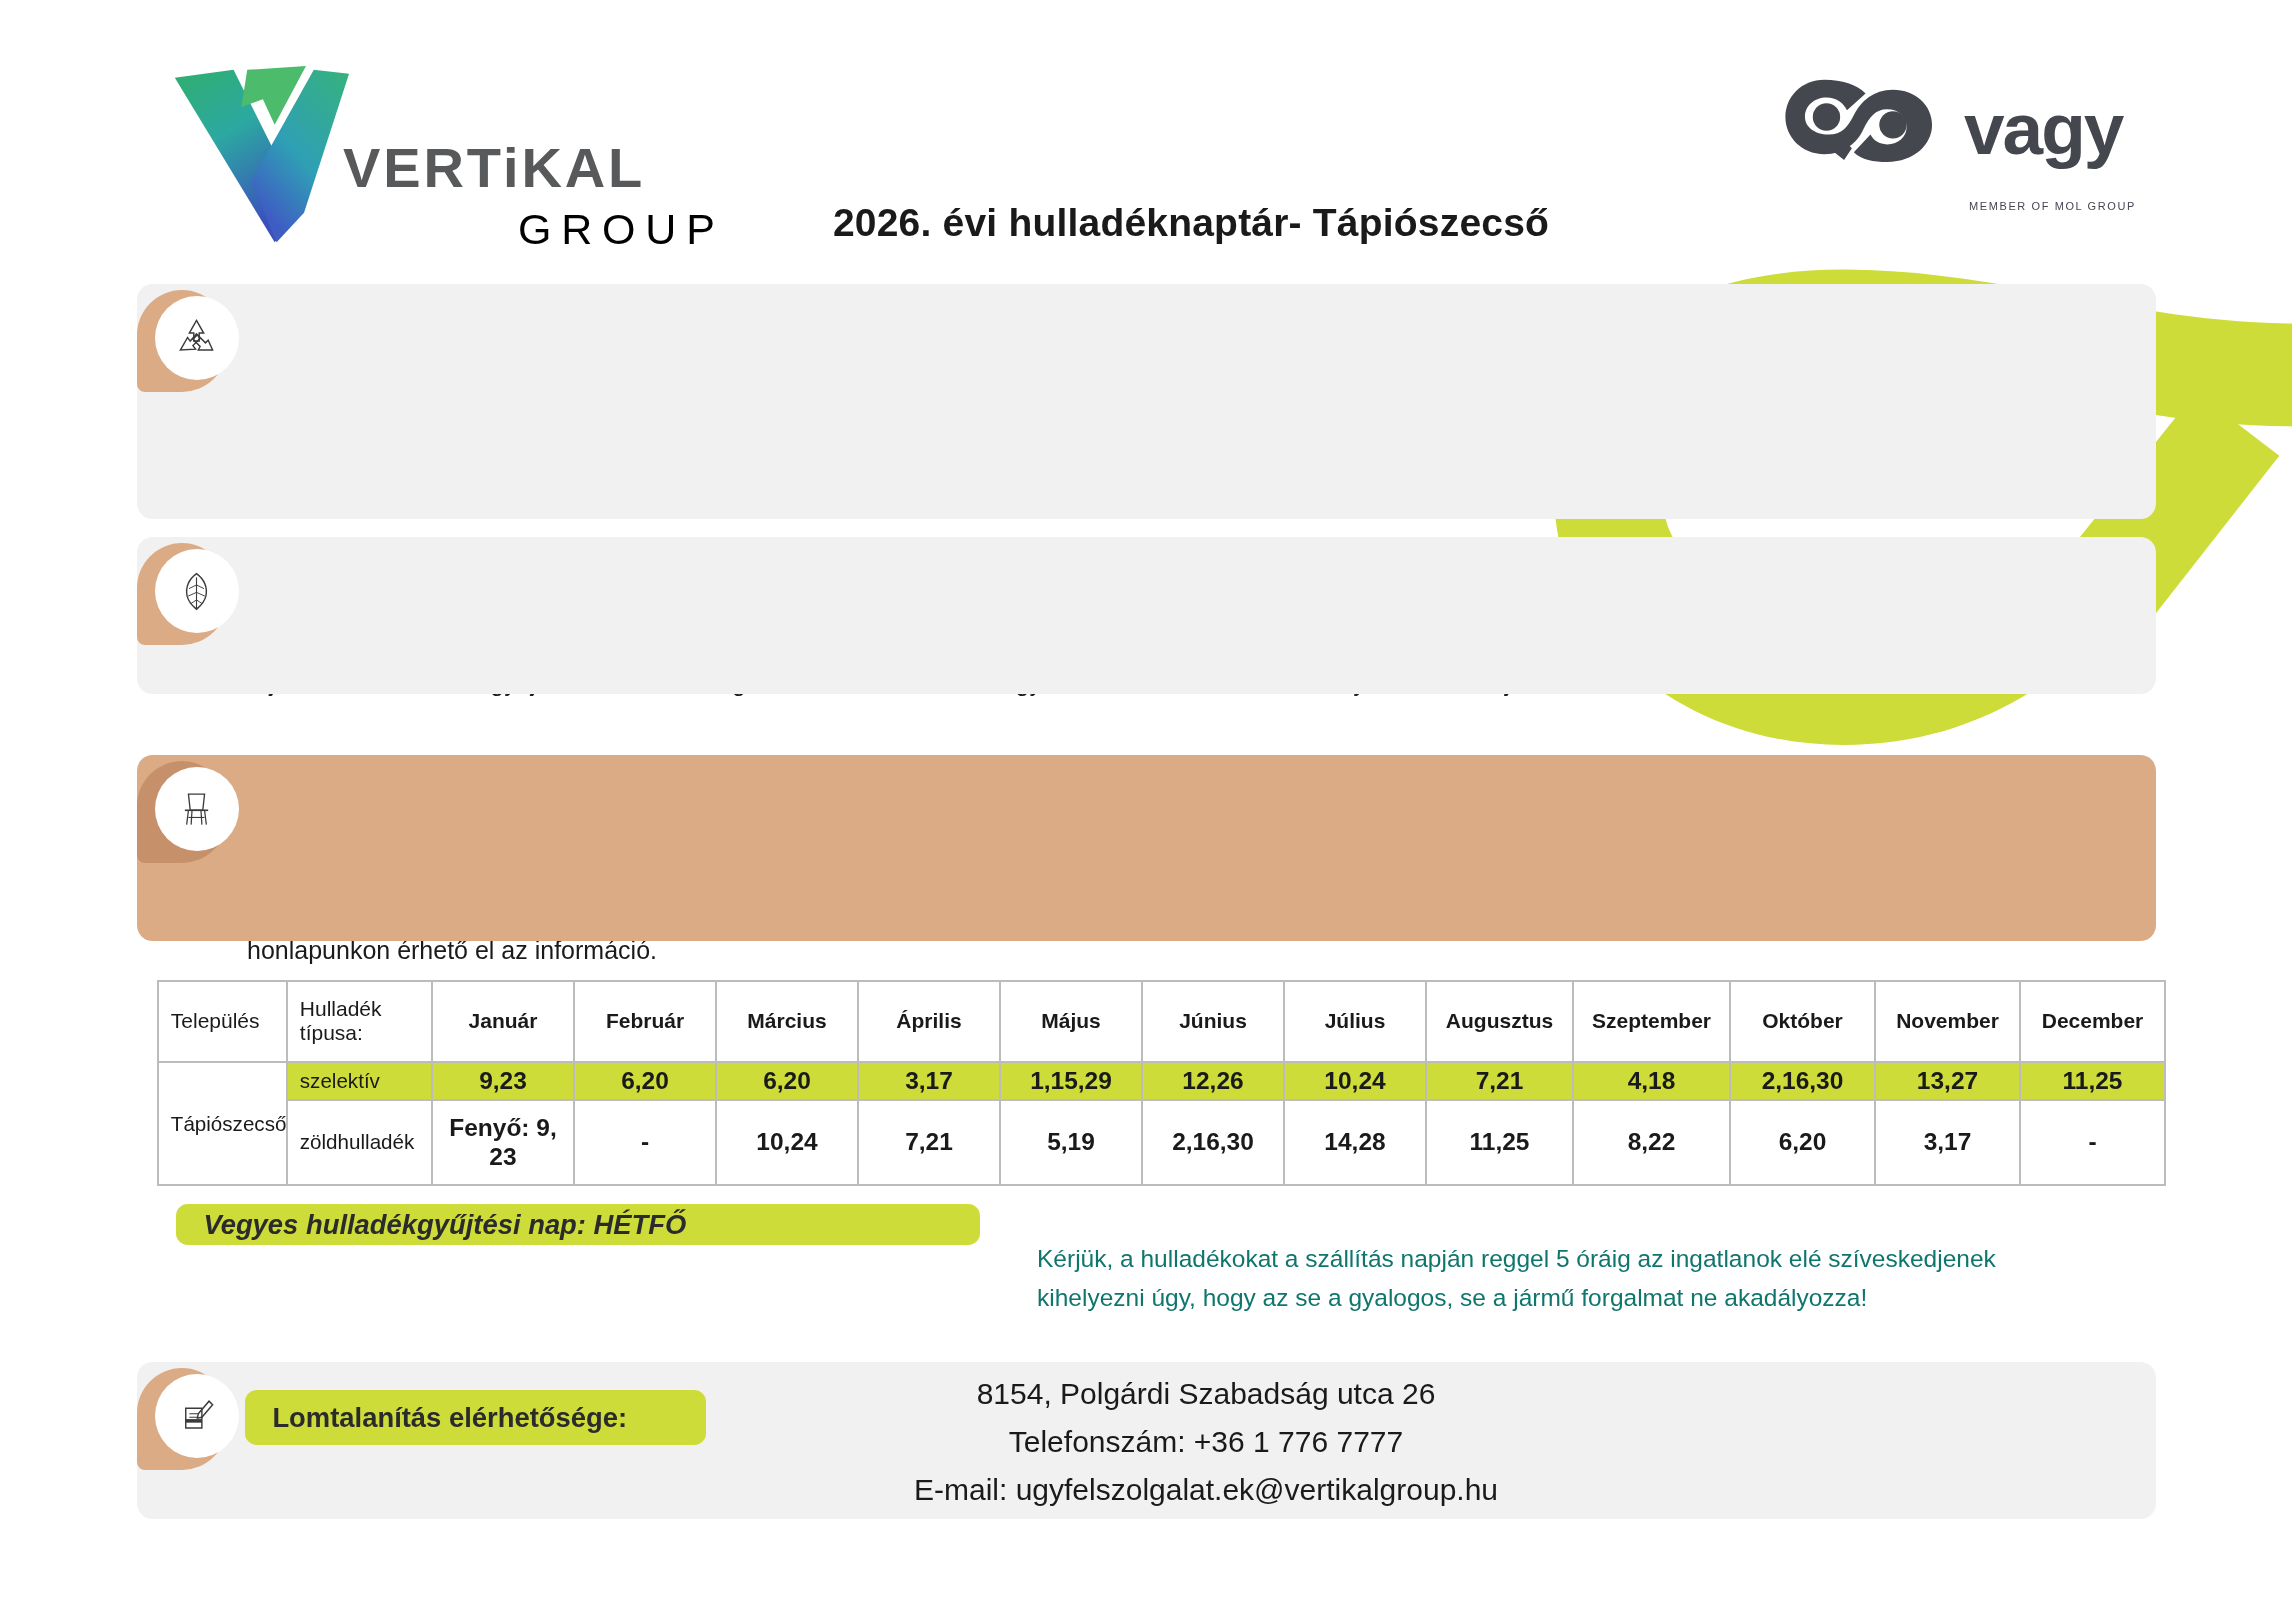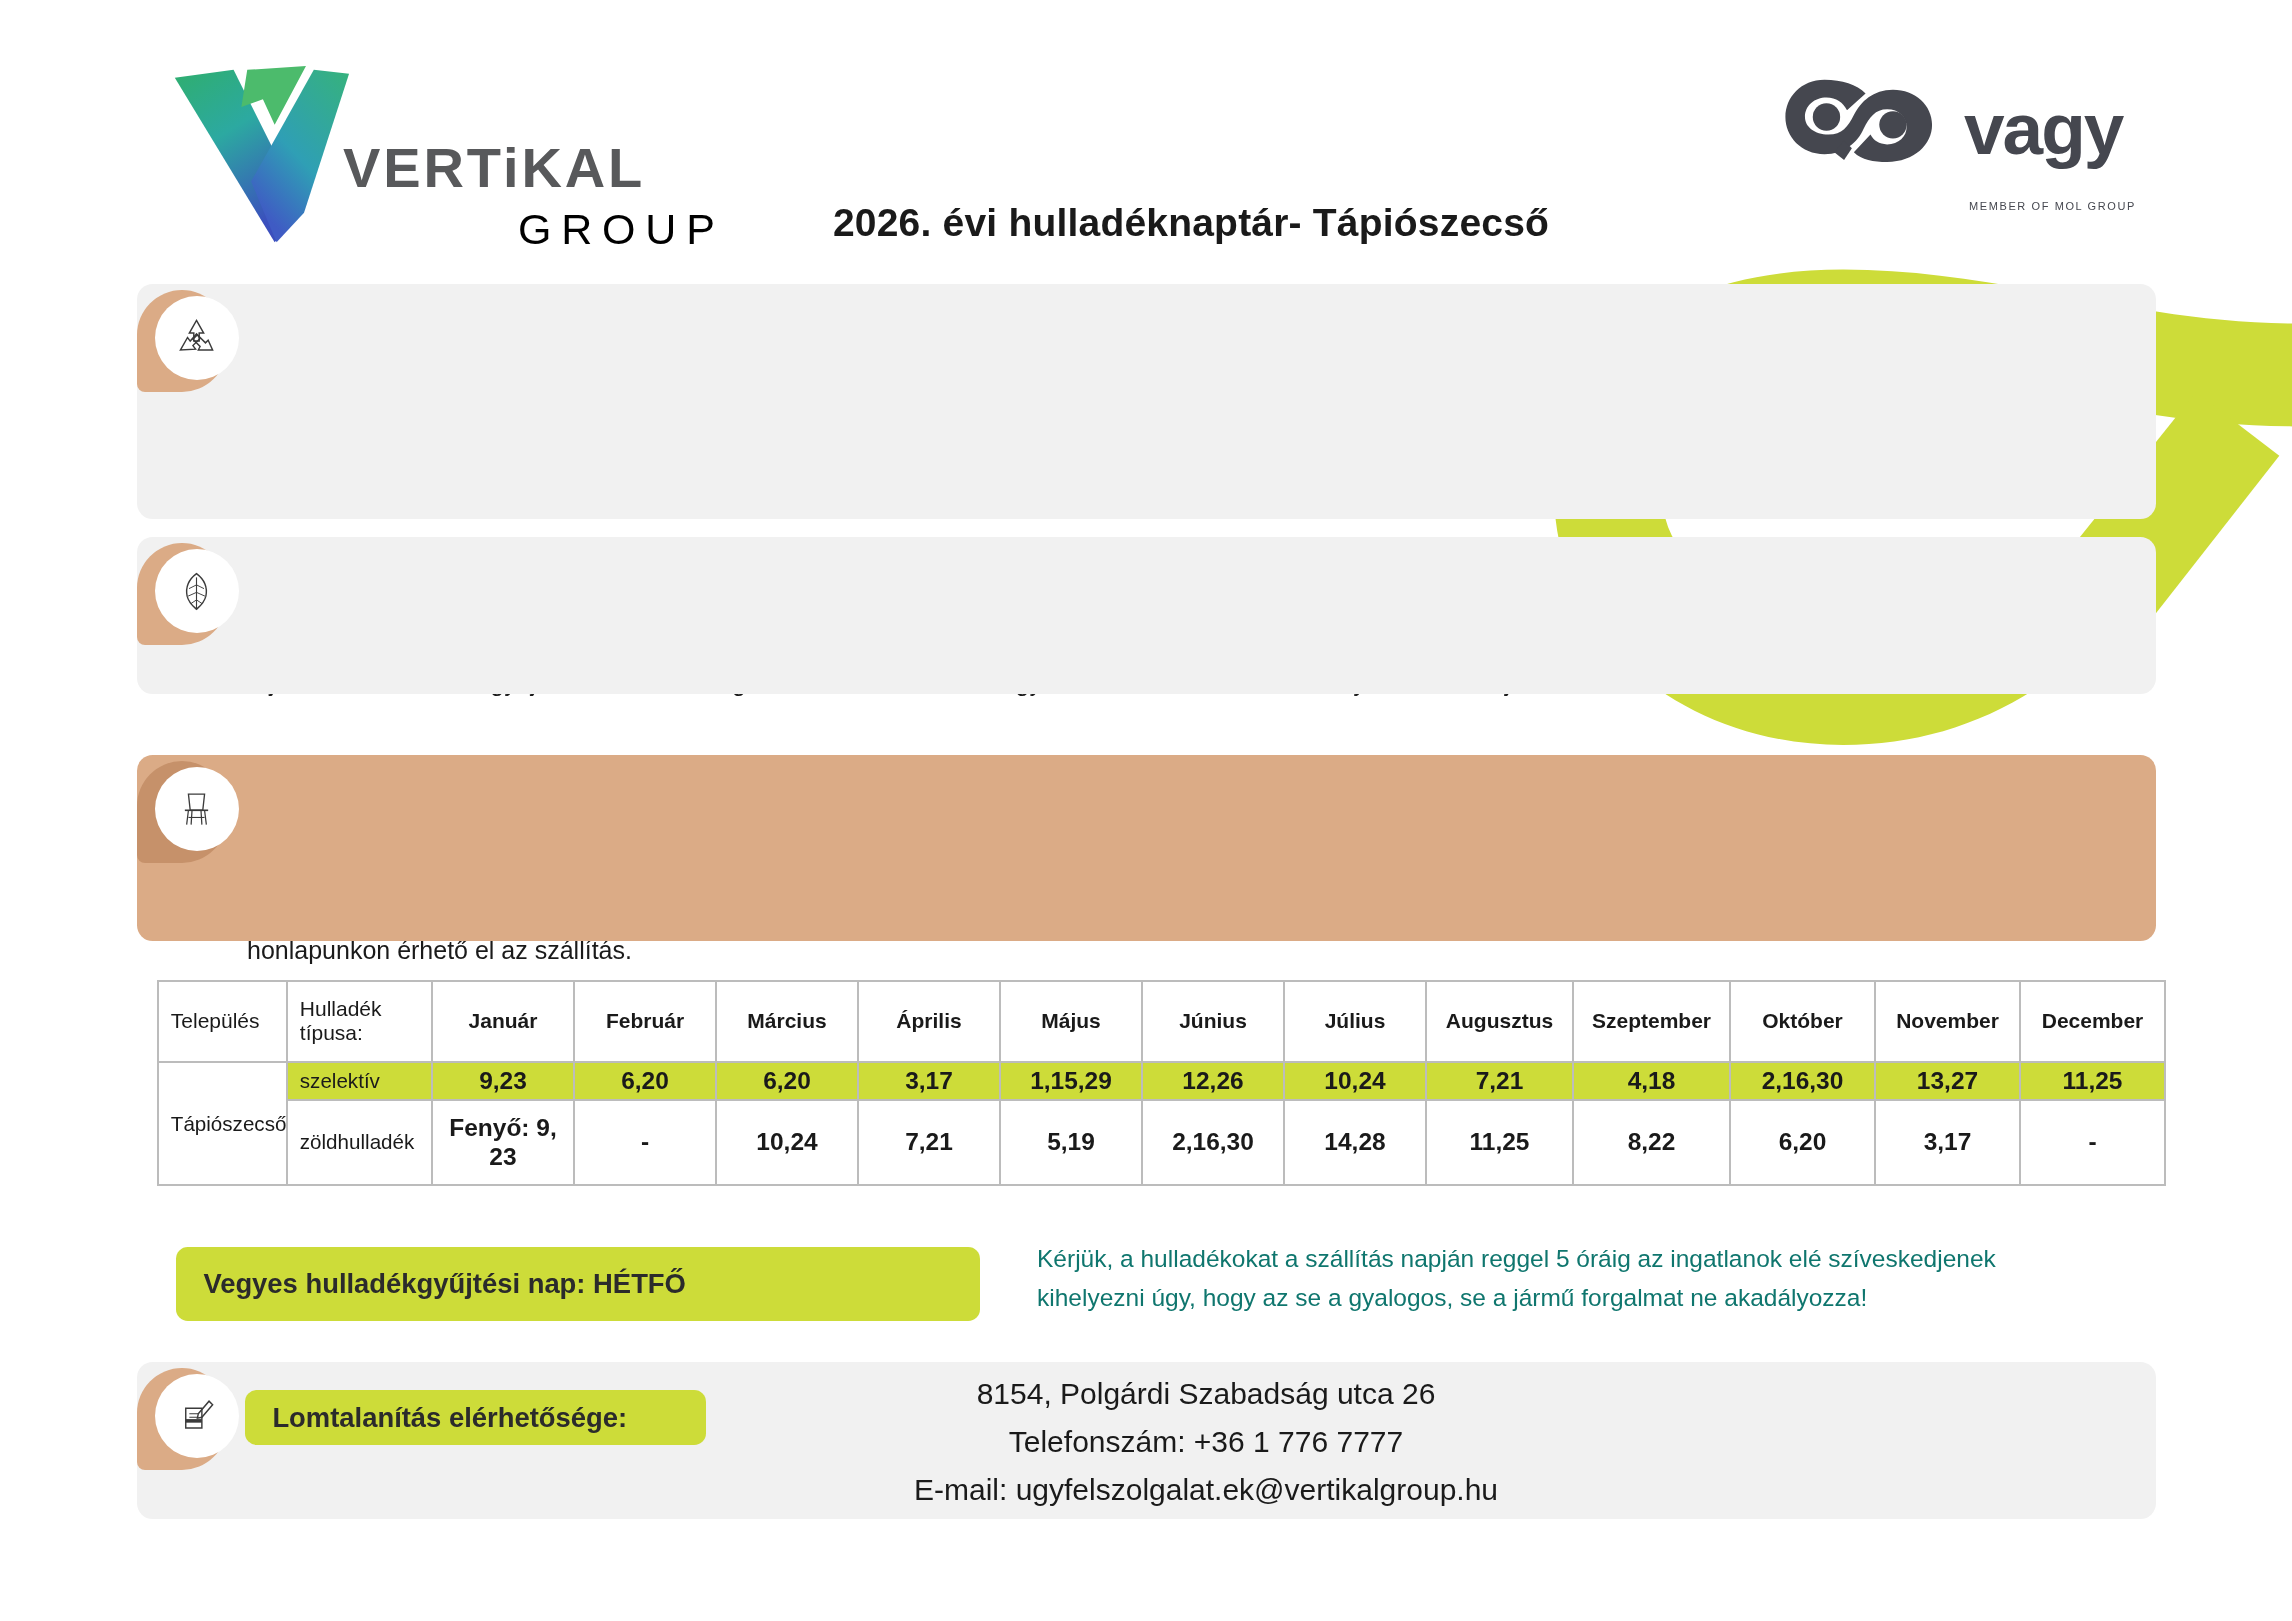--- a/index.html
+++ b/index.html
@@ -339,21 +339,21 @@
 </div>
 <div class="sec-head" style="left:247px; top:766px;">Lomtalanítás</div>
 <div class="sec-line" style="left:338px; top:796px;">
   <span>A lomtalanítási igényét a +36 1 776 7777 telefonszámon, vagy az </span><span class="ul">ugyfelszolgalat.ek@vertikalgroup.hu</span><span> e-mail címen jelezheti ügyfélszolgálatunk felé.</span>
 </div>
 <div class="sec-head" style="left:247px; top:831px;">Hulladékudvarok</div>
 <div class="sec-line" style="left:338px; top:863px;">A hulladékudvarainkban ingyenesen elhelyezhető hulladékok típusáról (pl: nagy darabos csomagolási hungarocell,</div>
 <div class="sec-line" style="left:338px; top:898px;">
   <span>befőttes üveg stb.) mennyiségéről, és a hulladékudvarok nyitva tartásáról a </span><span class="ul">ttps://ugyfelszolgalatvertikalgroup.hu/hulladekudvarok</span><span>honlapunkon</span>
 </div>
-<div class="sec-line" style="left:247px; top:933px;">honlapunkon érhető el az szállítás.</div>
+<div class="sec-line" style="left:247px; top:933px;">honlapunkon érhető el az információ.</div>
 
 <table id="cal-table">
   <colgroup>
     <col style="width:129px">
       <col style="width:145px">
     <col style="width:142px">
       <col style="width:142px">
       <col style="width:142px">
       <col style="width:142px">
     <col style="width:142px">
@@ -414,21 +414,21 @@
       <td>14,28</td>
       <td>11,25</td>
       <td>8,22</td>
       <td>6,20</td>
       <td>3,17</td>
       <td>-</td>
     </tr>
   </tbody>
 </table>
 
-<div class="pill" style="left:176px; top:1247px; width:804px; height:74px;">
+<div class="pill" style="left:176px; top:1204px; width:804px; height:41px;font-style:italic;">
   <span>Vegyes hulladékgyűjtési nap: HÉTFŐ</span>
 </div>
 <div class="note" style="left:1037px; top:1239px; width:1108px;">
   <div>Kérjük, a hulladékokat a szállítás napján reggel 5 óráig az ingatlanok elé szíveskedjenek</div>
   <div>kihelyezni úgy, hogy az se a gyalogos, se a jármű forgalmat ne akadályozza!</div>
 </div>
 
 <div class="band grey" style="top:1362px; height:157px;"></div>
 <div class="icon-holder" style="left:137px; top:1368px;">
   <div class="icon-leaf"></div>

